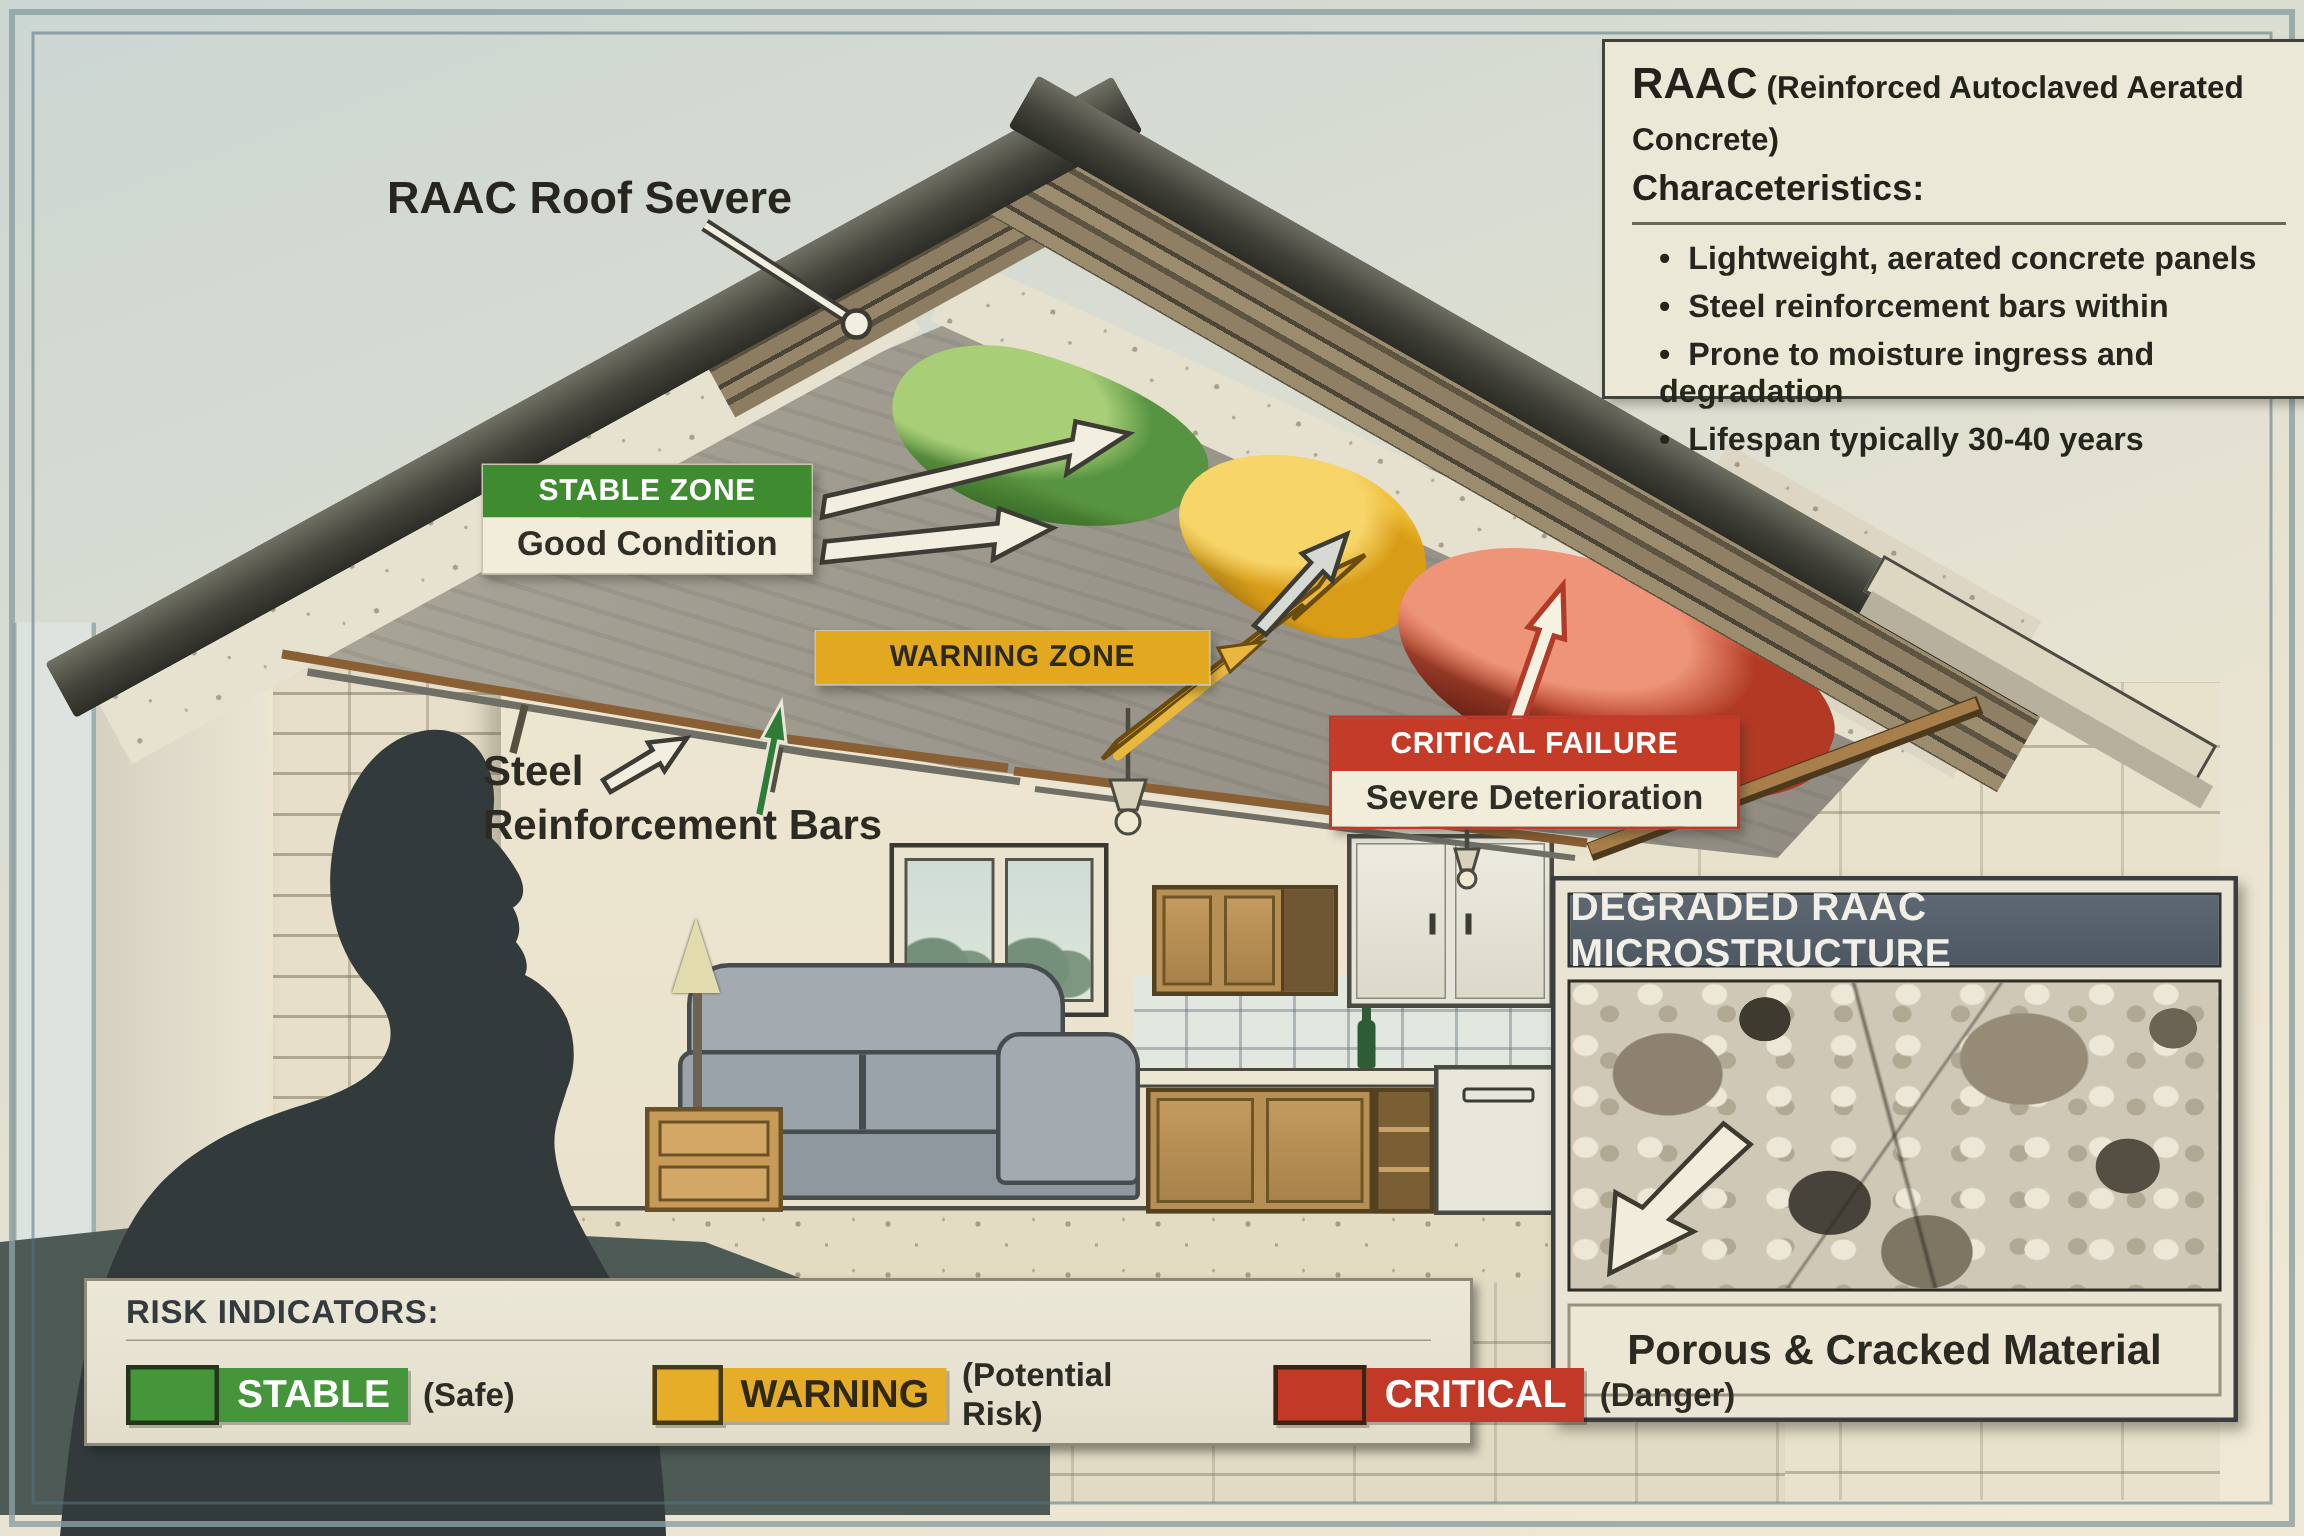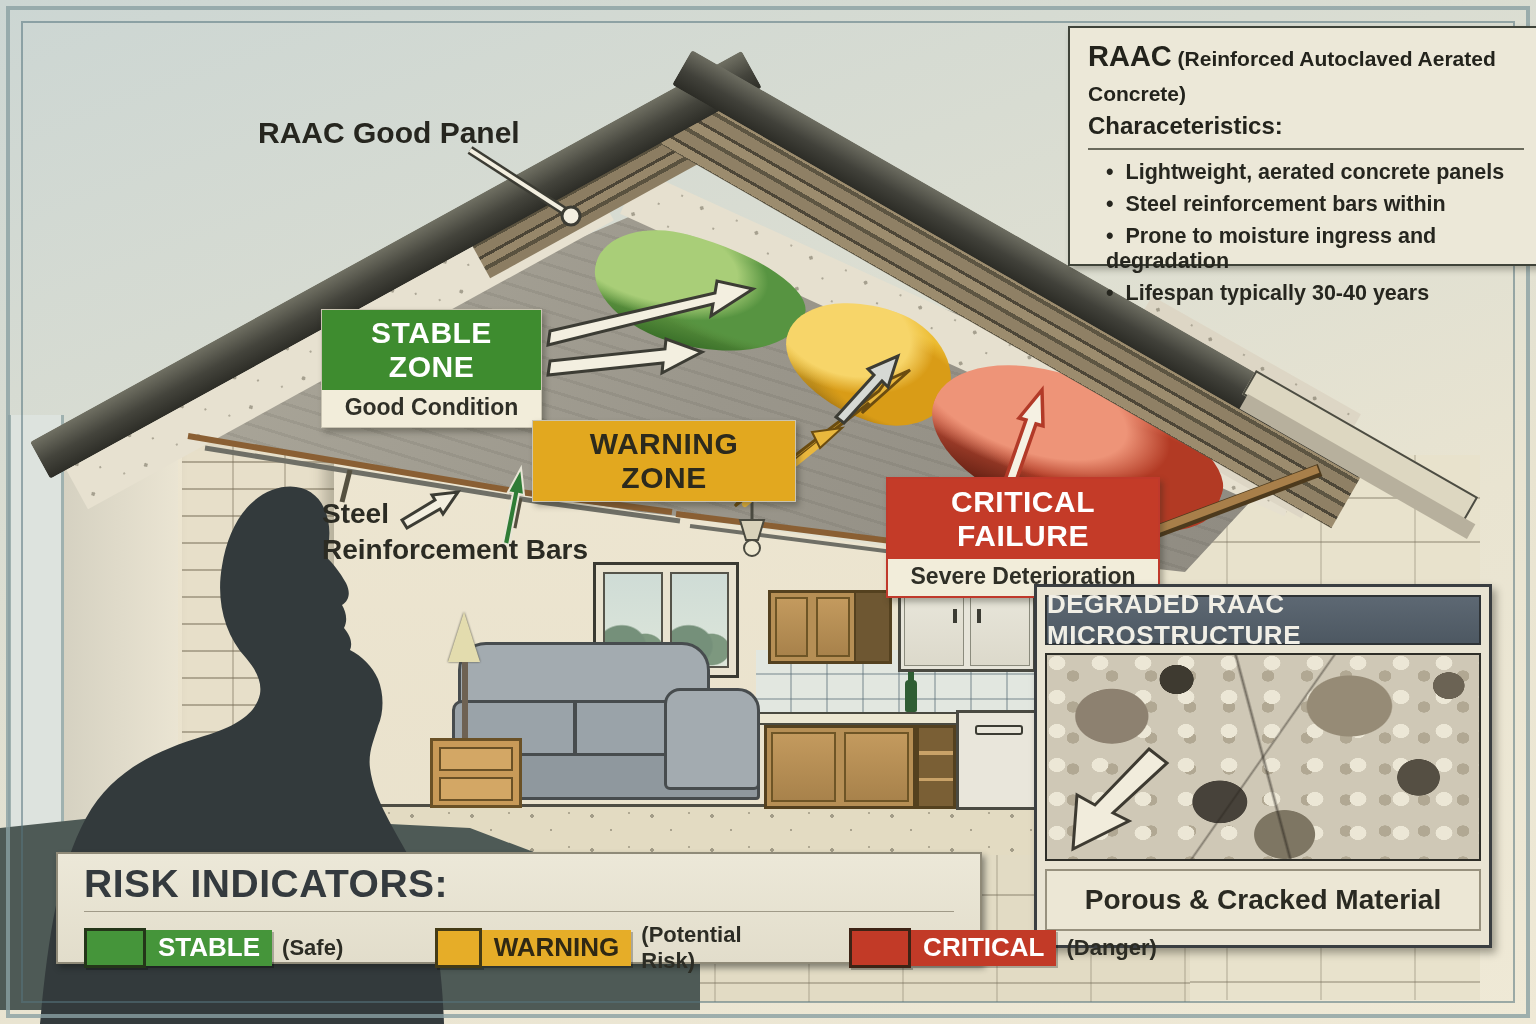--- a/index.html
+++ b/index.html
@@ -124,25 +124,25 @@
     background-image:linear-gradient(90deg, transparent 49%, #474c4e 49%, #474c4e 51%, transparent 51%);}
   .sofa-arm{left:664px;top:688px;width:96px;height:102px;z-index:13;background:#a3abb0;border:3px solid #474c4e;border-radius:16px 22px 6px 6px;box-sizing:border-box;}
   .sofa-base{left:452px;top:748px;width:308px;height:52px;z-index:12;background:#8f989e;border:3px solid #474c4e;border-radius:4px;box-sizing:border-box;}
   .lamp-shade{left:420px;top:612px;width:0;height:0;z-index:13;border-left:16px solid transparent;border-right:16px solid transparent;border-bottom:50px solid #e3dcae;filter:drop-shadow(0 0 1px #4a4a40);margin-left:28px;}
   .lamp-pole{left:462px;top:662px;width:6px;height:76px;z-index:13;background:#6e6253;}
   .table{left:430px;top:738px;width:92px;height:70px;z-index:13;background:#c89a58;border:3px solid #6a5126;box-sizing:border-box;}
   .table .dr{margin:6px;height:20px;border:2px solid #6a5126;background:#d3a765;}
 
   
   .zone-box{z-index:60;box-shadow:3px 4px 6px rgba(40,40,30,.35);border:1px solid #c9c4b2;text-align:center;}
-  .zone-head{padding:6px 10px;font-weight:700;font-size:30px;letter-spacing:.5px;}
+  .zone-head{padding:6px 10px;font-weight:700;font-size:20px;letter-spacing:.5px;}
   .zone-sub{padding:4px 10px 6px;font-weight:600;font-size:23px;background:#f2edda;color:#2f2f27;}
   .zb-stable{left:321px;top:309px;width:219px;}
   .zb-stable .zone-head{background:#3e8c2f;color:#fff;}
-  .zb-warning{left:532px;top:420px;width:262px;}
+  .zb-warning{left:543px;top:420px;width:262px;}
   .zb-warning .zone-head{background:#e2a81f;color:#2c2a1d;}
   .zb-critical{left:886px;top:477px;width:270px;border:2px solid #c0392b;}
   .zb-critical .zone-head{background:#c43b28;color:#fff;}
 
   .txt-callout{z-index:60;color:#26261f;font-weight:700;}
   .lbl-roofpanel{left:258px;top:116px;font-size:30px;}
   .lbl-steel{left:322px;top:496px;font-size:28px;line-height:36px;font-weight:600;color:#2b2b23;}
 
   
   .info-box{left:1068px;top:26px;width:476px;height:240px;z-index:60;background:#ece8d8;border:2px solid #3f4339;
@@ -178,21 +178,21 @@
     background:
       linear-gradient(75deg, transparent 49.5%, rgba(40,35,28,.55) 50%, transparent 50.5%),
       linear-gradient(-55deg, transparent 49.6%, rgba(40,35,28,.45) 50%, transparent 50.4%);}
   .inset-cap{margin-top:8px;height:62px;background:#ece7d5;border:2px solid #97917e;box-sizing:border-box;
     display:flex;align-items:center;justify-content:center;font-size:28px;font-weight:600;color:#2a2a22;}
 
   
   .legend{left:56px;top:852px;width:926px;height:112px;z-index:60;
     background:linear-gradient(#ece8d8,#e2ddcb);border:2px solid #8f8a78;box-sizing:border-box;
     padding:8px 26px;box-shadow:3px 4px 6px rgba(20,25,22,.45);}
-  .legend-title{font-size:39px;font-weight:800;color:#343a3e;letter-spacing:.5px;}
+  .legend-title{font-size:22px;font-weight:800;color:#343a3e;letter-spacing:.5px;}
   .legend-divider{border-top:1px solid #a09a88;margin:5px 0 10px;}
   .legend-row{display:flex;align-items:center;gap:14px;}
   .legend-item{display:flex;align-items:center;}
   .swatch{width:56px;height:34px;border:3px solid rgba(28,30,18,.8);box-shadow:2px 2px 0 rgba(0,0,0,.25);}
   .chip{padding:2px 12px 3px;font-size:26px;font-weight:800;box-shadow:2px 2px 0 rgba(0,0,0,.25);}
   .sw-stable,.chip-stable{background:#45953a;} .chip-stable{color:#fff;}
   .sw-warning,.chip-warning{background:#e6ad28;} .chip-warning{color:#2f2814;}
   .sw-critical,.chip-critical{background:#c23a27;} .chip-critical{color:#fff;}
   .legend-note{font-size:22px;font-weight:600;color:#2c2c24;margin-left:10px;}
   .legend-gap{flex:0 0 64px;}
@@ -322,21 +322,21 @@
     <polygon points="550,361 665,349 666,339 702,352 662,373 663,363 548,375" fill="#f3efe0" stroke="#3c3c34" stroke-width="3"></polygon>
     <polygon points="745,494 879,391 886,381 910,370 862,413 869,403 735,506" fill="#e9b73d" stroke="#6b4c10" stroke-width="3"></polygon>
     <line x1="745" y1="504" x2="822" y2="442" stroke="#e9b73d" stroke-width="6" stroke-linecap="round"></line>
     <polygon points="842,428 812,432 820,448" fill="#e9b73d" stroke="#6b4c10" stroke-width="2"></polygon>
     <polygon points="836,417 874,375 868,369 898,356 888,387 882,381 844,423" fill="#d6d9d4" stroke="#3c3c34" stroke-width="3"></polygon>
     <polygon points="1005,480 1026,420 1019,418 1042,390 1043,426 1036,424 1015,484" fill="#f5f1e3" stroke="#b23a28" stroke-width="3.5"></polygon>
     <polygon points="503,543 513,493 508,492 521,468 524,495 519,494 509,545" fill="#2f7c36" stroke="#e9e6d7" stroke-width="2"></polygon>
     <polygon points="402,520 435,500 432,495 458,492 443,514 440,509 407,528" fill="#f3efe0" stroke="#3c3c34" stroke-width="3"></polygon>
   </svg>
 
-  <div class="abs txt-callout lbl-roofpanel">RAAC Good Panel</div>
+  <div class="abs txt-callout lbl-roofpanel">RAAC Roof Severe</div>
 
   <div class="abs txt-callout lbl-steel">
     <div>Steel</div>
     <div>Reinforcement Bars</div>
   </div>
 
   <div class="abs zone-box zb-stable">
     <div class="zone-head">STABLE ZONE</div>
     <div class="zone-sub">Good Condition</div>
   </div>

